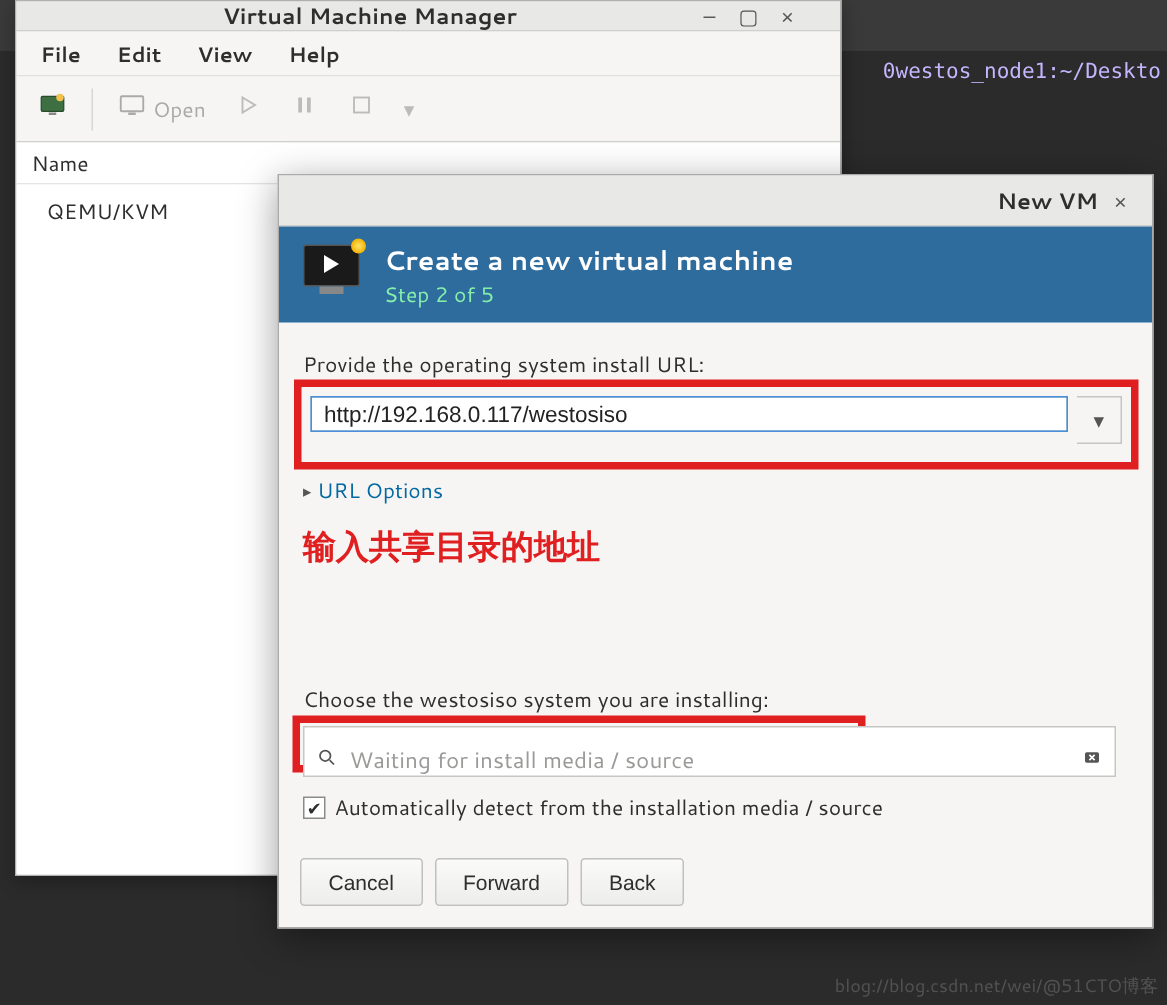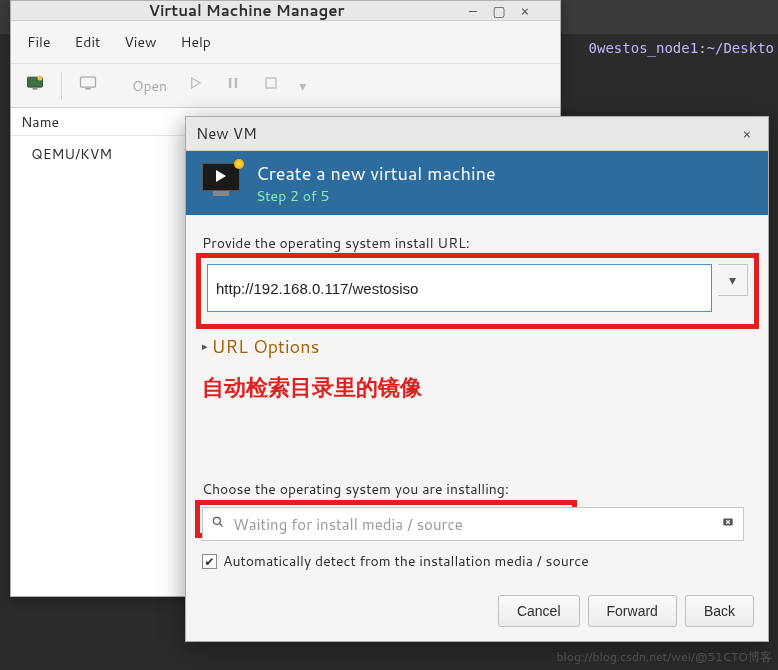--- a/index.html
+++ b/index.html
@@ -60,27 +60,28 @@
       height: 22px;
       display: inline-flex;
       align-items: center;
       justify-content: center;
       color: #555;
       cursor: pointer;
       margin-left: 4px;
       font-size: 14px;
     }
     .menubar {
-      height: 43px;
+      height: 30px;
       background: #f6f5f4;
       border-bottom: 1px solid #e0e0de;
       display: flex;
       align-items: center;
       padding: 0 6px;
       gap: 4px;
+      font-weight: bold;
     }
     .menu-item {
       padding: 4px 10px;
       color: #2e2e2e;
       cursor: pointer;
       font-size: 14px;
     }
     .toolbar {
       height: 44px;
       background: #f6f5f4;
@@ -100,21 +101,21 @@
       cursor: pointer;
       border-radius: 3px;
     }
     .tb-btn svg { width: 20px; height: 20px; }
     .tb-sep {
       width: 1px;
       height: 28px;
       background: #d6d6d4;
       margin: 0 4px;
     }
-    .tb-open-label { color: #aaa; font-size: 14px; margin-left: 30px; }
+    .tb-open-label { color: #aaa; font-size: 14px; }
     .list-header {
       height: 28px;
       background: #fff;
       border-bottom: 1px solid #e4e4e2;
       display: flex;
       align-items: center;
       padding: 0 10px;
       font-size: 14px;
       color: #2e2e2e;
       font-weight: 500;
@@ -145,22 +146,22 @@
     .dlg-titlebar {
       height: 34px;
       background: #e8e8e7;
       border-bottom: 1px solid #cfcfcd;
       display: flex;
       align-items: center;
       padding: 0 10px;
     }
     .dlg-titlebar .title {
       flex: 1;
-      text-align: left;
-      font-weight: normal;
+      text-align: right;
+      font-weight: bold;
       color: #2e2e2e;
       font-size: 15px;
     }
     .dlg-header {
       background: #2e6c9e;
       height: 64px;
       display: flex;
       align-items: center;
       padding: 0 16px;
       gap: 14px;
@@ -199,21 +200,21 @@
     .monitor-icon .star {
       position: absolute;
       top: -5px; right: -5px;
       width: 10px; height: 10px;
       background: radial-gradient(circle, #ffe36b 0%, #f2b200 70%);
       border-radius: 50%;
     }
     .dlg-header-text h1 {
       color: #fff;
       font-size: 18px;
-      font-weight: 400;
+      font-weight: 700;
     }
     .dlg-header-text .step {
       color: #86efac;
       font-size: 14px;
     }
     .dlg-body {
       padding: 18px 15px 14px 16px;
     }
     .field-label {
       color: #2e2e2e;
@@ -225,21 +226,21 @@
       gap: 0;
       margin-bottom: 6px;
     }
     .redbox1 {
       border: 5px solid #e02020;
       padding: 6px;
       margin: -6px -6px 4px -6px;
     }
     .url-input {
       flex: 1;
-      height: 48px;
+      height: 24px;
       border: 1px solid #7a9bbd;
       background: #fff;
       padding: 0 8px;
       font-size: 15px;
       color: #222;
       outline: 1px solid #4a90d9;
       outline-offset: -1px;
     }
     .url-dropdown-btn {
       width: 30px;
@@ -251,22 +252,22 @@
       align-items: center;
       justify-content: center;
       cursor: pointer;
       color: #555;
       margin-left: 6px;
     }
     .expander {
       display: flex;
       align-items: center;
       gap: 4px;
-      color: #a16207;
-      font-size: 18px;
+      color: #0369a1;
+      font-size: 14px;
       cursor: pointer;
       margin-top: 4px;
     }
     .expander::before {
       content: "▸";
       font-size: 11px;
       color: #555;
     }
     .annotation {
       color: #e02020;
@@ -285,21 +286,21 @@
       padding: 2px;
       display: inline-block;
     }
     .os-search {
       position: relative;
       height: 34px;
       width: 542px;
       border: 1px solid #c6c6c4;
       background: #fff;
       display: flex;
-      align-items: center;
+      align-items: flex-end;
       padding: 0 8px;
       gap: 8px;
     }
     .os-search .mag {
       color: #555;
       font-size: 14px;
       font-weight: bold;
     }
     .os-search .placeholder {
       color: #9a9a98;
@@ -327,21 +328,20 @@
       border: 1px solid #8a8a88;
       background: #fff;
       display: flex;
       align-items: center;
       justify-content: center;
       font-size: 12px;
       color: #2e2e2e;
     }
     .dlg-buttons {
       display: flex;
-      justify-content: flex-end;
       gap: 8px;
       padding: 10px 14px 14px;
     }
     .btn {
       height: 32px;
       padding: 0 18px;
       border: 1px solid #c0c0be;
       background: linear-gradient(#fafaf9, #ededec);
       border-radius: 3px;
       font-size: 14px;
@@ -455,26 +455,26 @@
         <div class="url-dropdown-btn">
           <span>▾</span>
         </div>
       </div>
     </div>
 
     <div class="expander">
       <span>URL Options</span>
     </div>
 
-    <div class="annotation">自动检索目录里的镜像</div>
+    <div class="annotation">输入共享目录的地址</div>
 
     <div class="spacer"></div>
 
 
-    <div class="os-label">Choose the operating system you are installing:</div>
+    <div class="os-label">Choose the westosiso system you are installing:</div>
 
     <div style="position:relative;">
       <div class="redbox2" style="position:absolute; top:-7px; left:-7px; width:382px; height:38px; pointer-events:none;"></div>
       <div class="os-search">
         <span class="mag">
           <svg width="14" height="14" viewBox="0 0 24 24">
               <circle cx="10" cy="10" r="6" fill="none" stroke="#555" stroke-width="2"></circle>
               <line x1="15" y1="15" x2="20" y2="20" stroke="#555" stroke-width="2"></line>
             </svg>
         </span>

